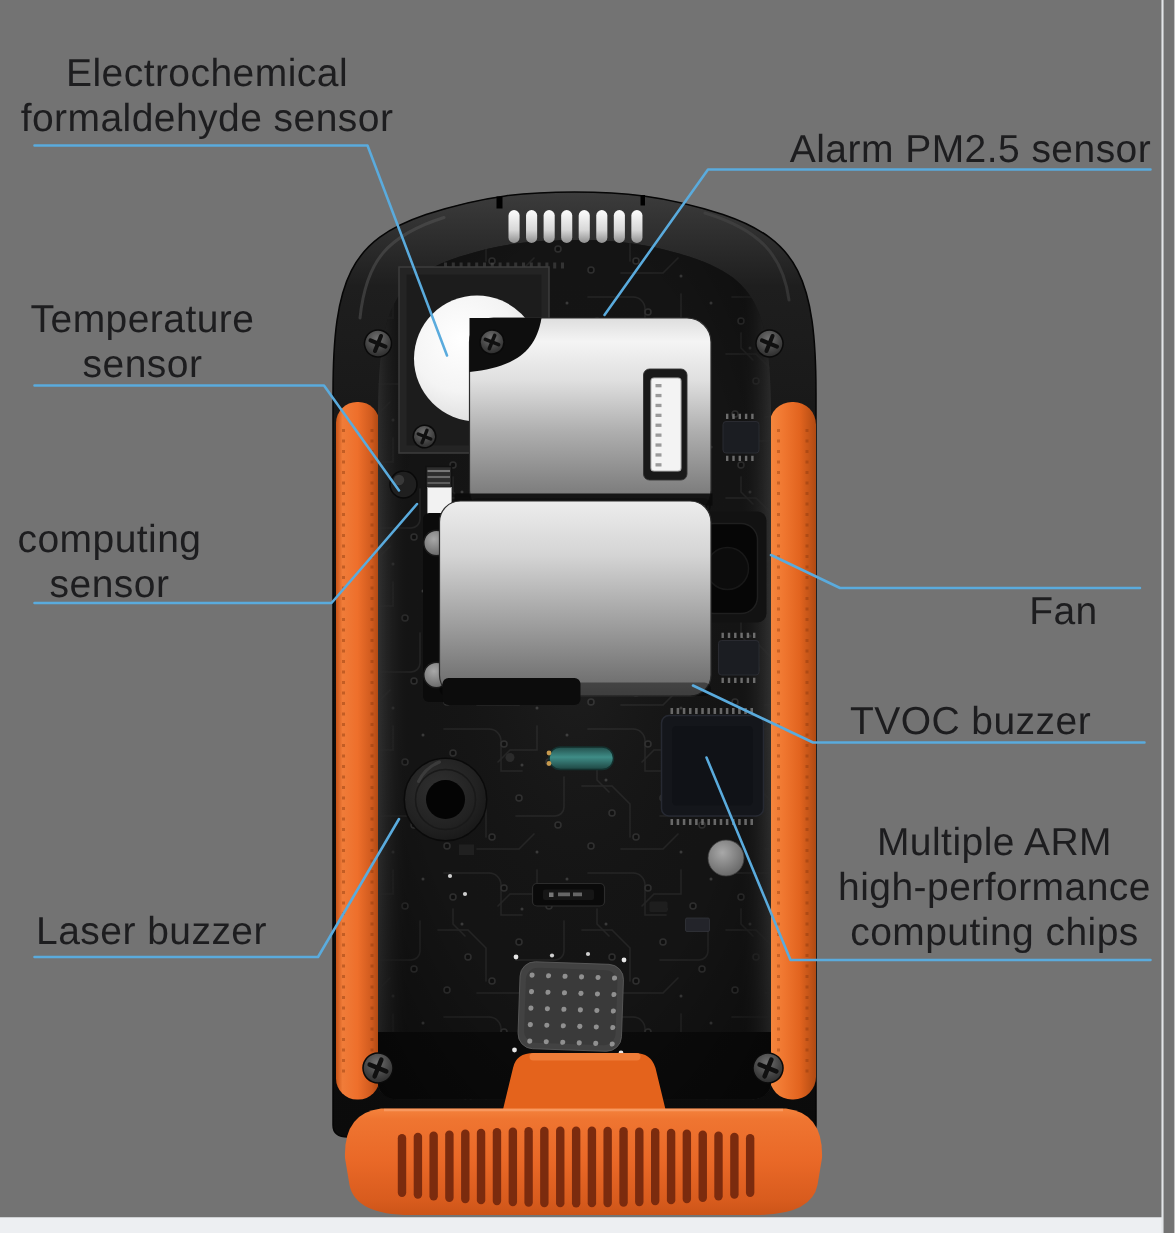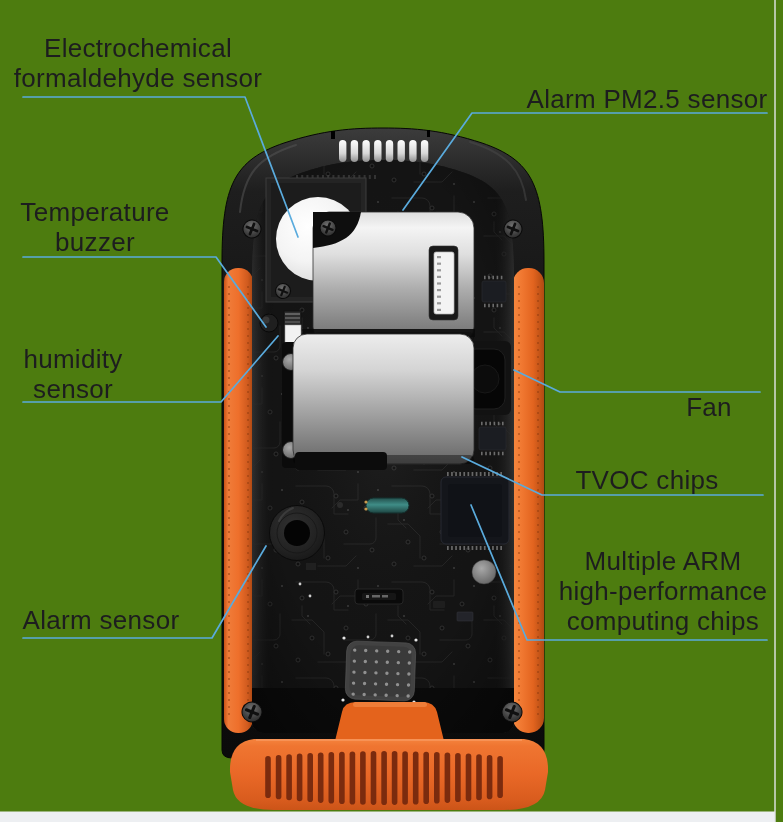--- a/index.html
+++ b/index.html
@@ -1,16 +1,16 @@
 <!DOCTYPE html>
 <html><head>
 <meta charset="utf-8">
 <style>
   html,body{margin:0;padding:0;background:#ffffff;}
-  #stage{position:relative;width:783px;height:822px;background:#4d7c0f;overflow:hidden;
+  #stage{position:relative;width:783px;height:822px;background:#737373;overflow:hidden;
          font-family:"Liberation Sans",sans-serif;}
   #device-svg{position:absolute;left:0;top:0;}
   .callout{position:absolute;font-size:26px;line-height:30px;color:#1d1d1f;
            text-align:center;white-space:pre-line;letter-spacing:.3px;}
   .co-electro{left:8px;   top:33px;  width:260px;}
   .co-laser  {left:516px; top:84px;  width:262px;}
   .co-temp   {left:0px;   top:197px; width:190px;}
   .co-humid  {left:0px;   top:344px; width:146px;}
   .co-fan    {left:649px; top:356px; width:120px;margin-top:36px;}
   .co-tvoc   {left:527px; top:465px; width:240px;}
@@ -406,23 +406,23 @@
   </g>
 
   <rect x="0" y="811.5" width="775" height="10.5" fill="#edeff2"></rect>
   <rect x="774.3" y="0" width="1.4" height="822" fill="#e3e5e8"></rect>
 </svg>
 
 <div class="callout co-electro">Electrochemical
 formaldehyde sensor</div>
 <div class="callout co-laser">Alarm PM2.5 sensor</div>
 <div class="callout co-temp">Temperature
-buzzer</div>
-<div class="callout co-humid">humidity
+sensor</div>
+<div class="callout co-humid">computing
 sensor</div>
 <div class="callout co-fan">Fan</div>
-<div class="callout co-tvoc">TVOC chips</div>
+<div class="callout co-tvoc">TVOC buzzer</div>
 <div class="callout co-arm">Multiple ARM
 high-performance
 computing chips</div>
-<div class="callout co-alarm">Alarm sensor</div>
+<div class="callout co-alarm">Laser buzzer</div>
 
 </div>
 
 </body></html>

